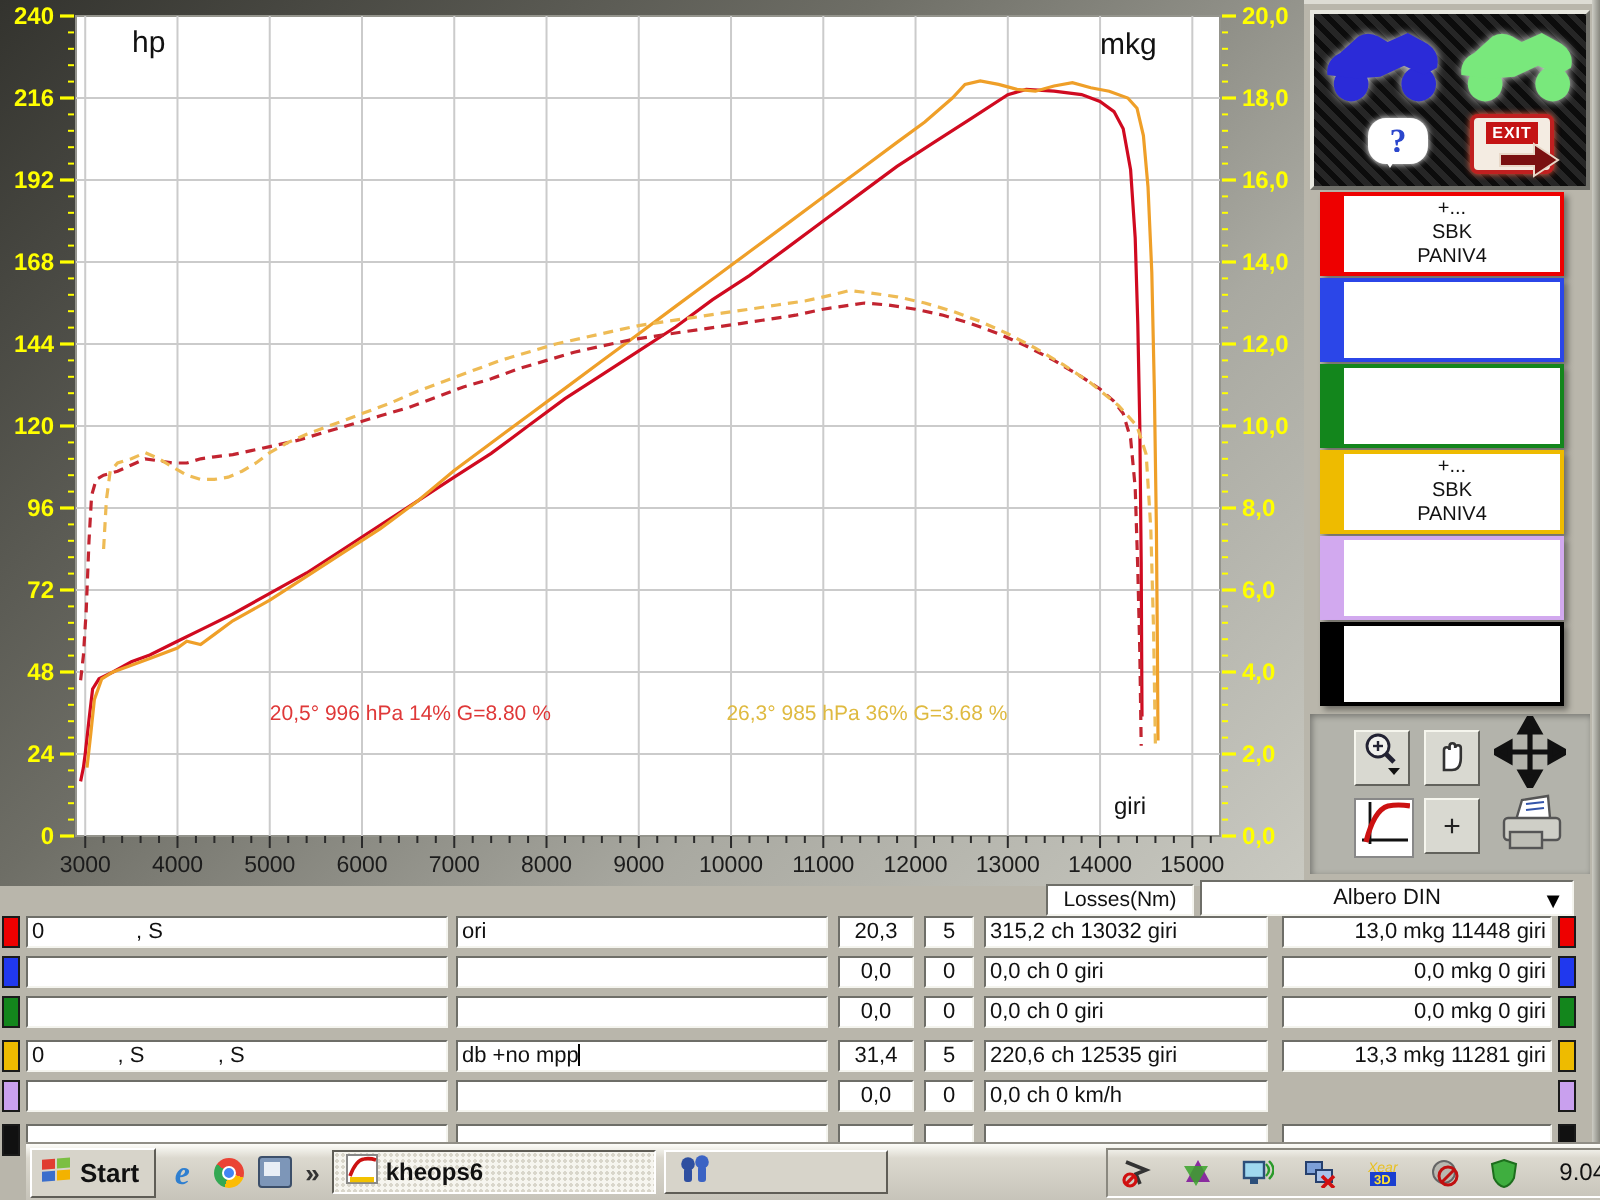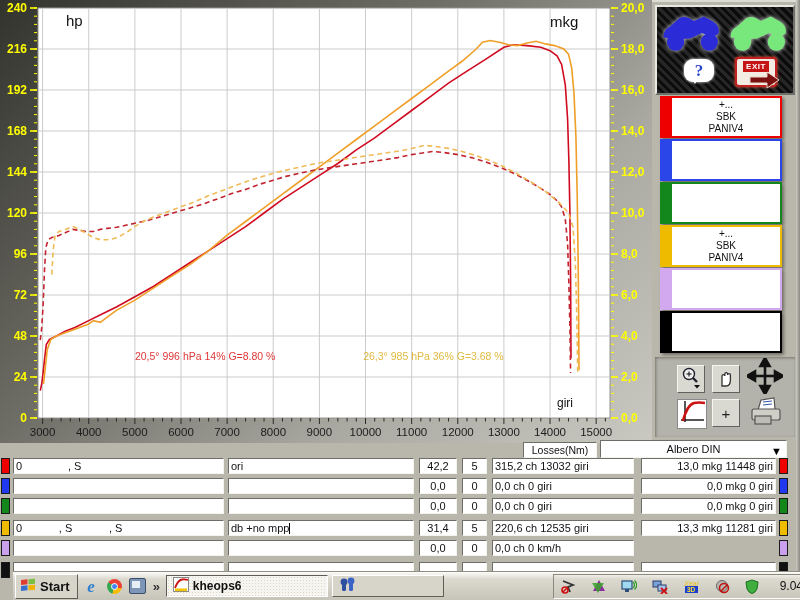--- a/index.html
+++ b/index.html
@@ -486,21 +486,21 @@
   <div class="losses cell3d">Losses(Nm)</div>
   <div class="shaft cell3d">
     <span>Albero DIN</span>
     <span class="arrow">▼</span>
   </div>
 
   <div class="trow" style="top:458px">
     <div class="cbar l" style="background: rgb(238, 0, 0);"></div>
     <div class="cell cell3d f1">0               , S</div>
     <div class="cell cell3d f2">ori</div>
-    <div class="cell cell3d v1">42,2</div>
+    <div class="cell cell3d v1">20,3</div>
     <div class="cell cell3d v2">5</div>
     <div class="cell cell3d v3">315,2 ch 13032 giri</div>
     <div class="cell cell3d v4">13,0 mkg 11448 giri</div>
     <div class="cbar r" style="background: rgb(238, 0, 0);"></div>
   </div>
   <div class="trow" style="top:478px">
     <div class="cbar l" style="background: rgb(32, 56, 238);"></div>
     <div class="cell cell3d f1"></div>
     <div class="cell cell3d f2"></div>
     <div class="cell cell3d v1">0,0</div>

